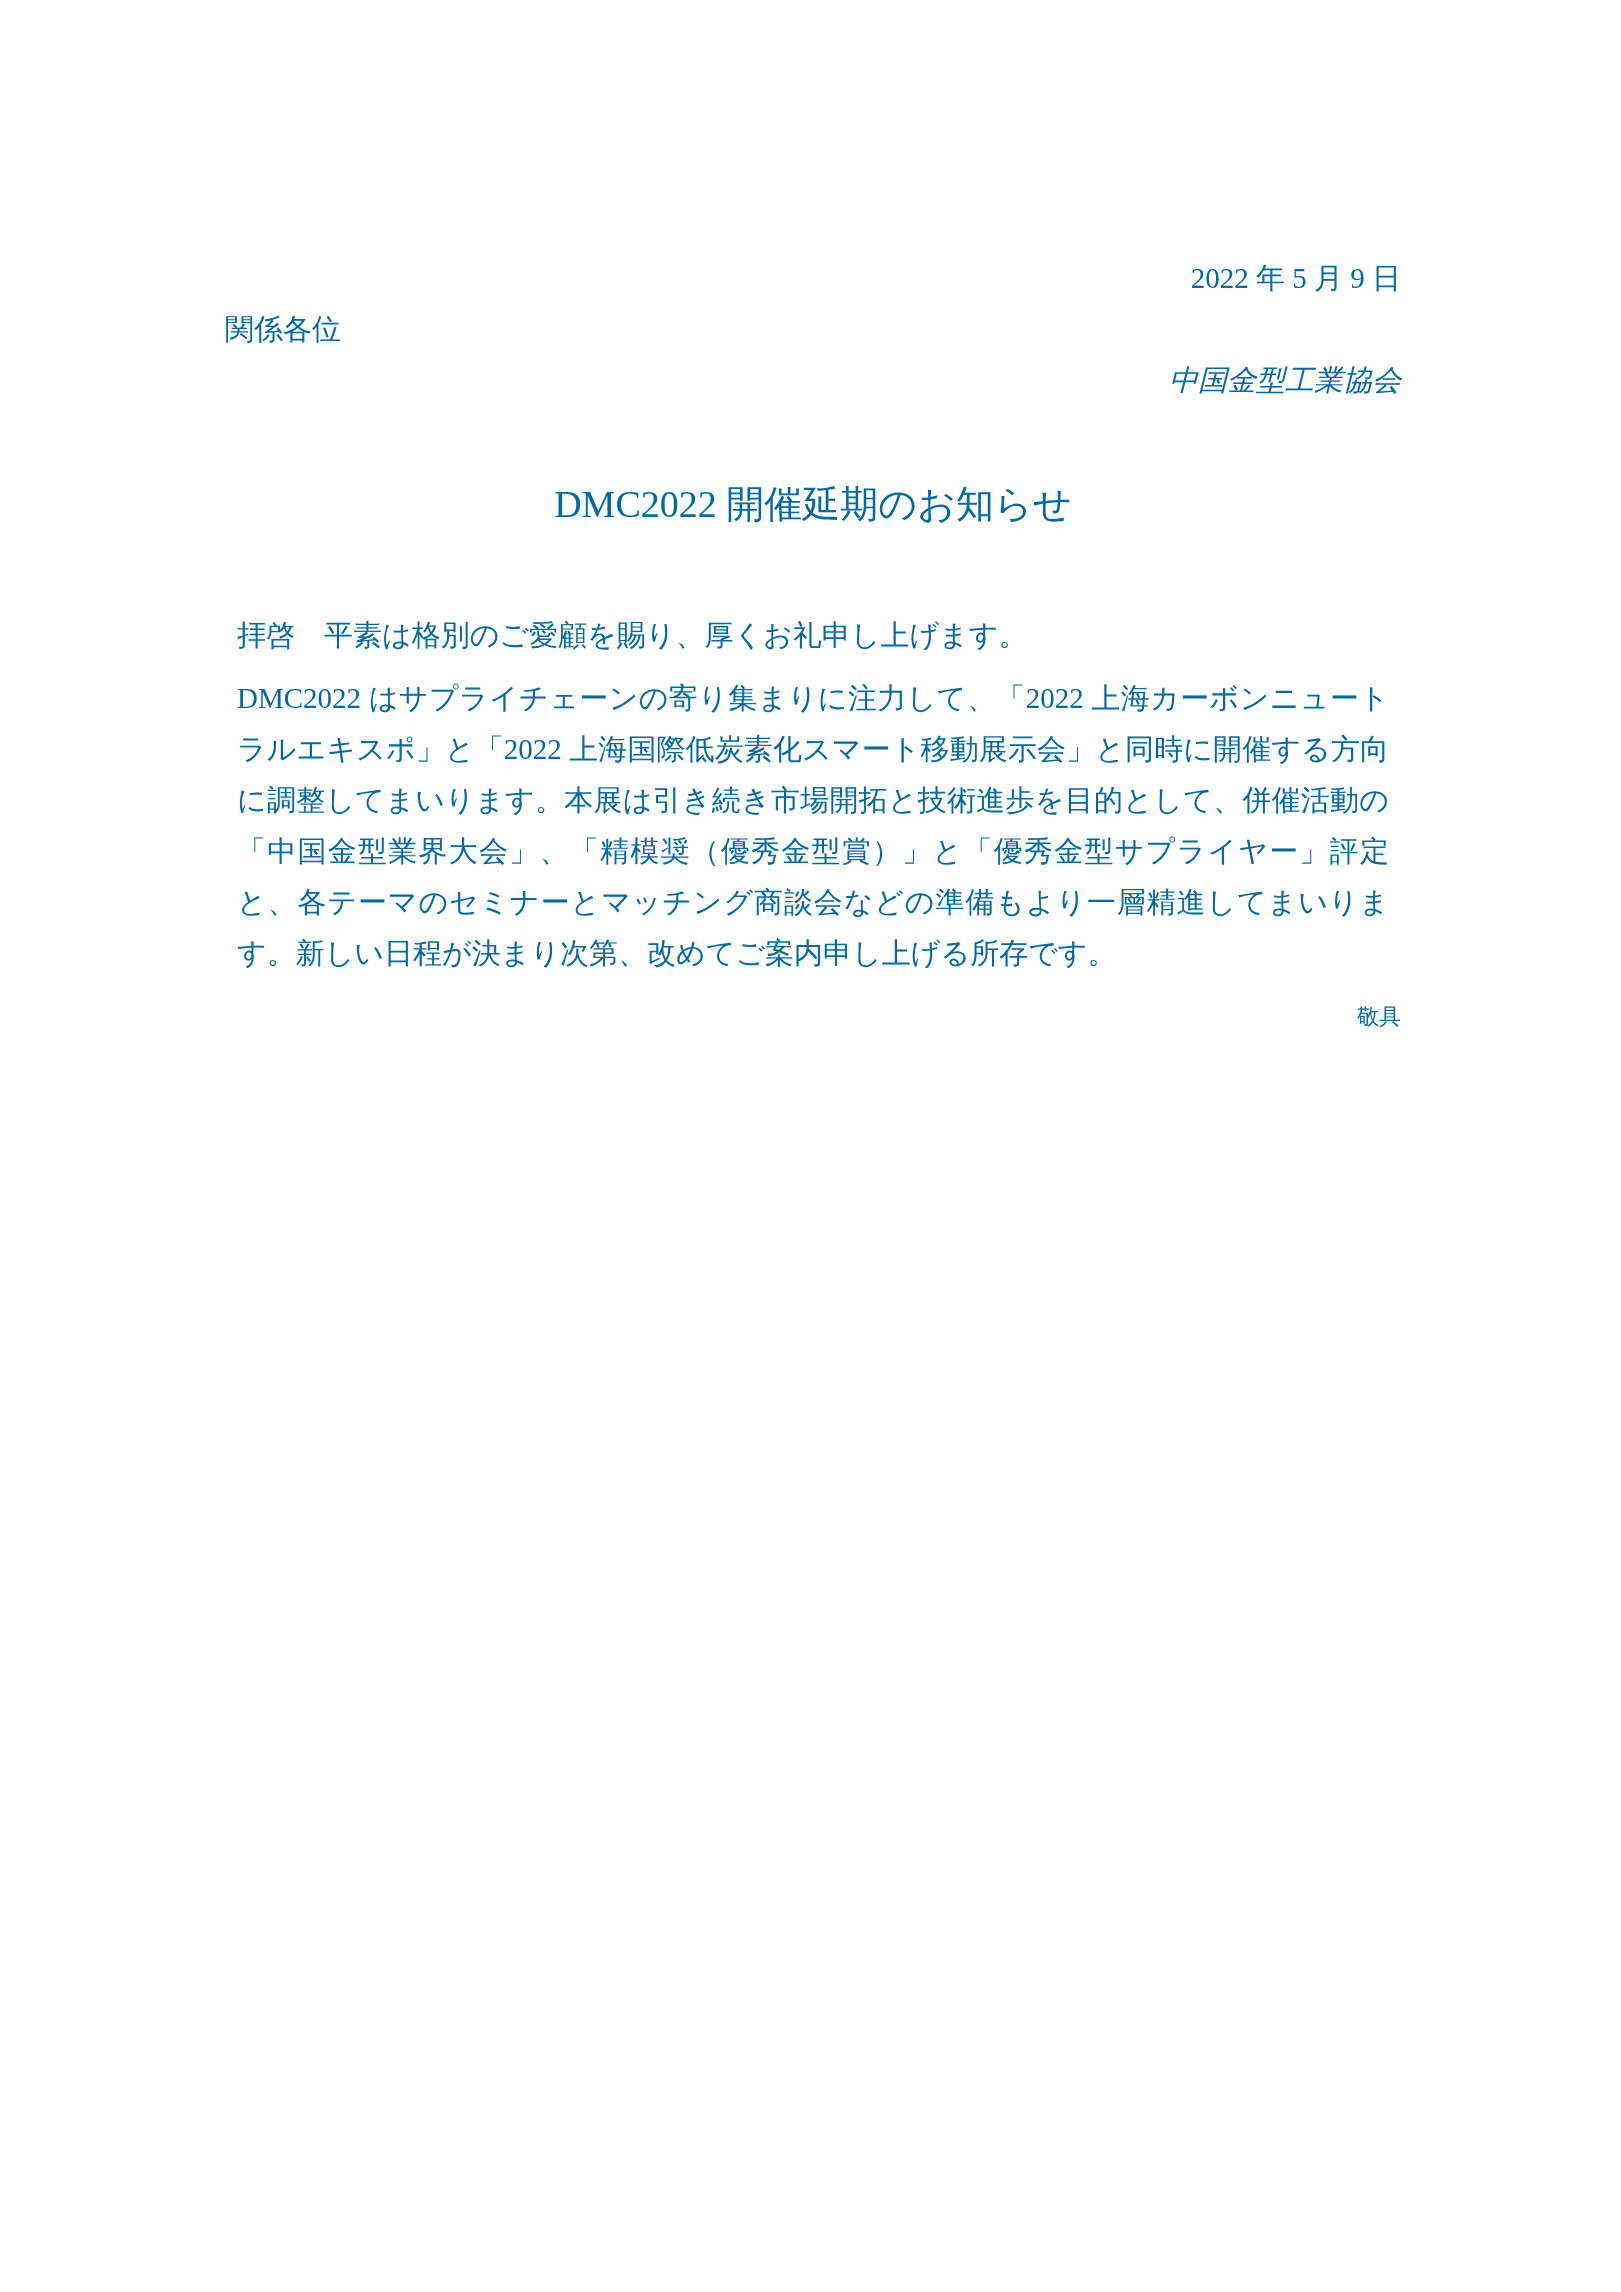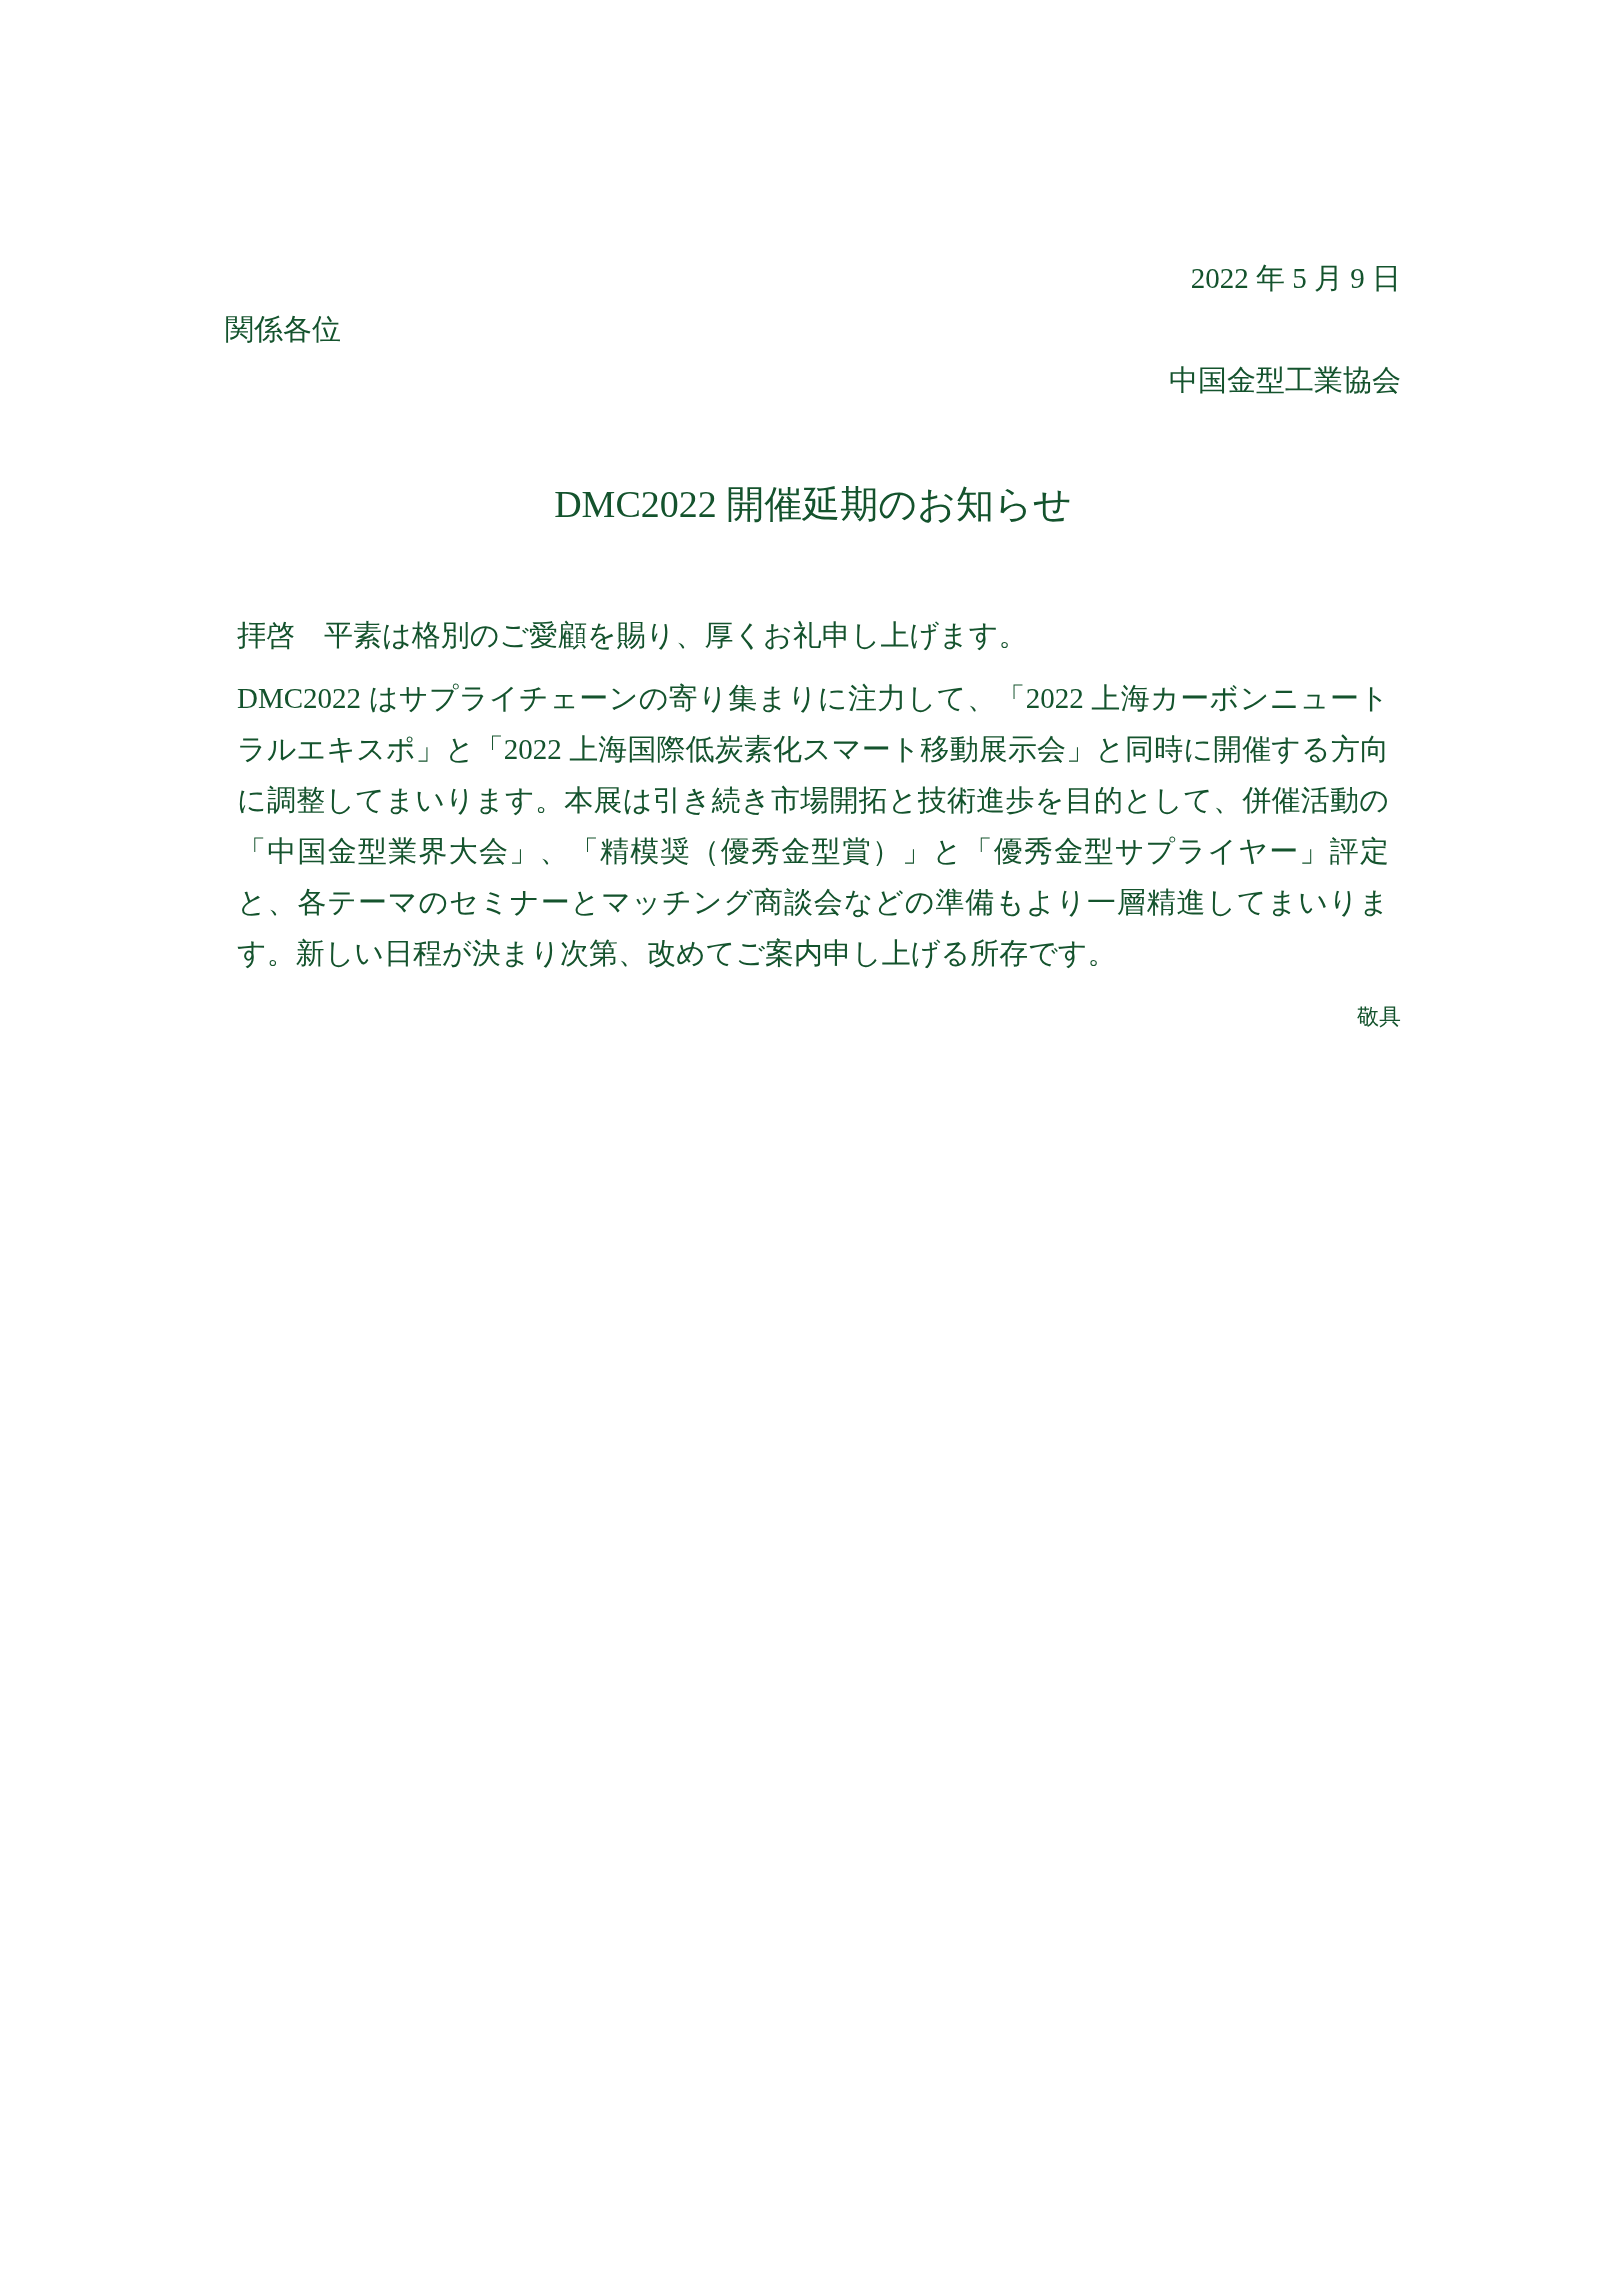--- a/index.html
+++ b/index.html
@@ -5,21 +5,21 @@
   html, body {
     margin: 0;
     padding: 0;
     background: #ffffff;
   }
   .page {
     position: relative;
     width: 1621px;
     height: 2293px;
     background: #ffffff;
-    color: #14532d;
+    color: #0369a1;
     font-family: "Liberation Serif", "DejaVu Serif", serif;
     overflow: hidden;
   }
   .content {
     position: absolute;
     left: 225px;
     top: 253px;
     width: 1176px;
   }
   .line {
@@ -29,20 +29,21 @@
     white-space: nowrap;
   }
   .date-line {
     text-align: right;
   }
   .recipient-line {
     text-align: left;
   }
   .sender-line {
     text-align: right;
+    font-style: italic;
   }
   .doc-title {
     font-size: 38px;
     font-weight: normal;
     line-height: 59px;
     text-align: center;
     margin: 69px 0 76px 0;
     white-space: nowrap;
   }
   .body-paragraph {

